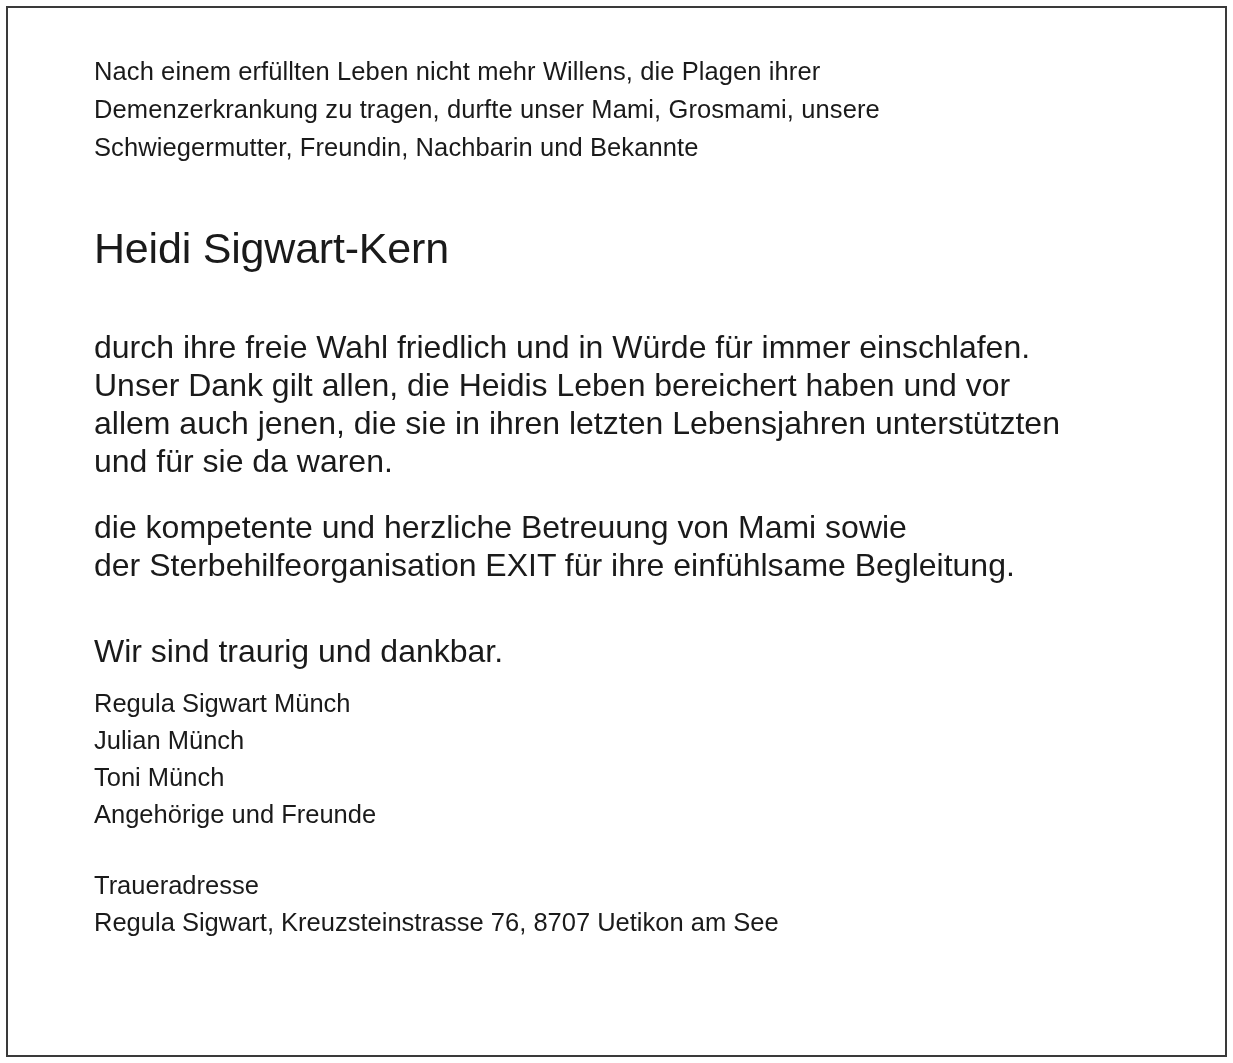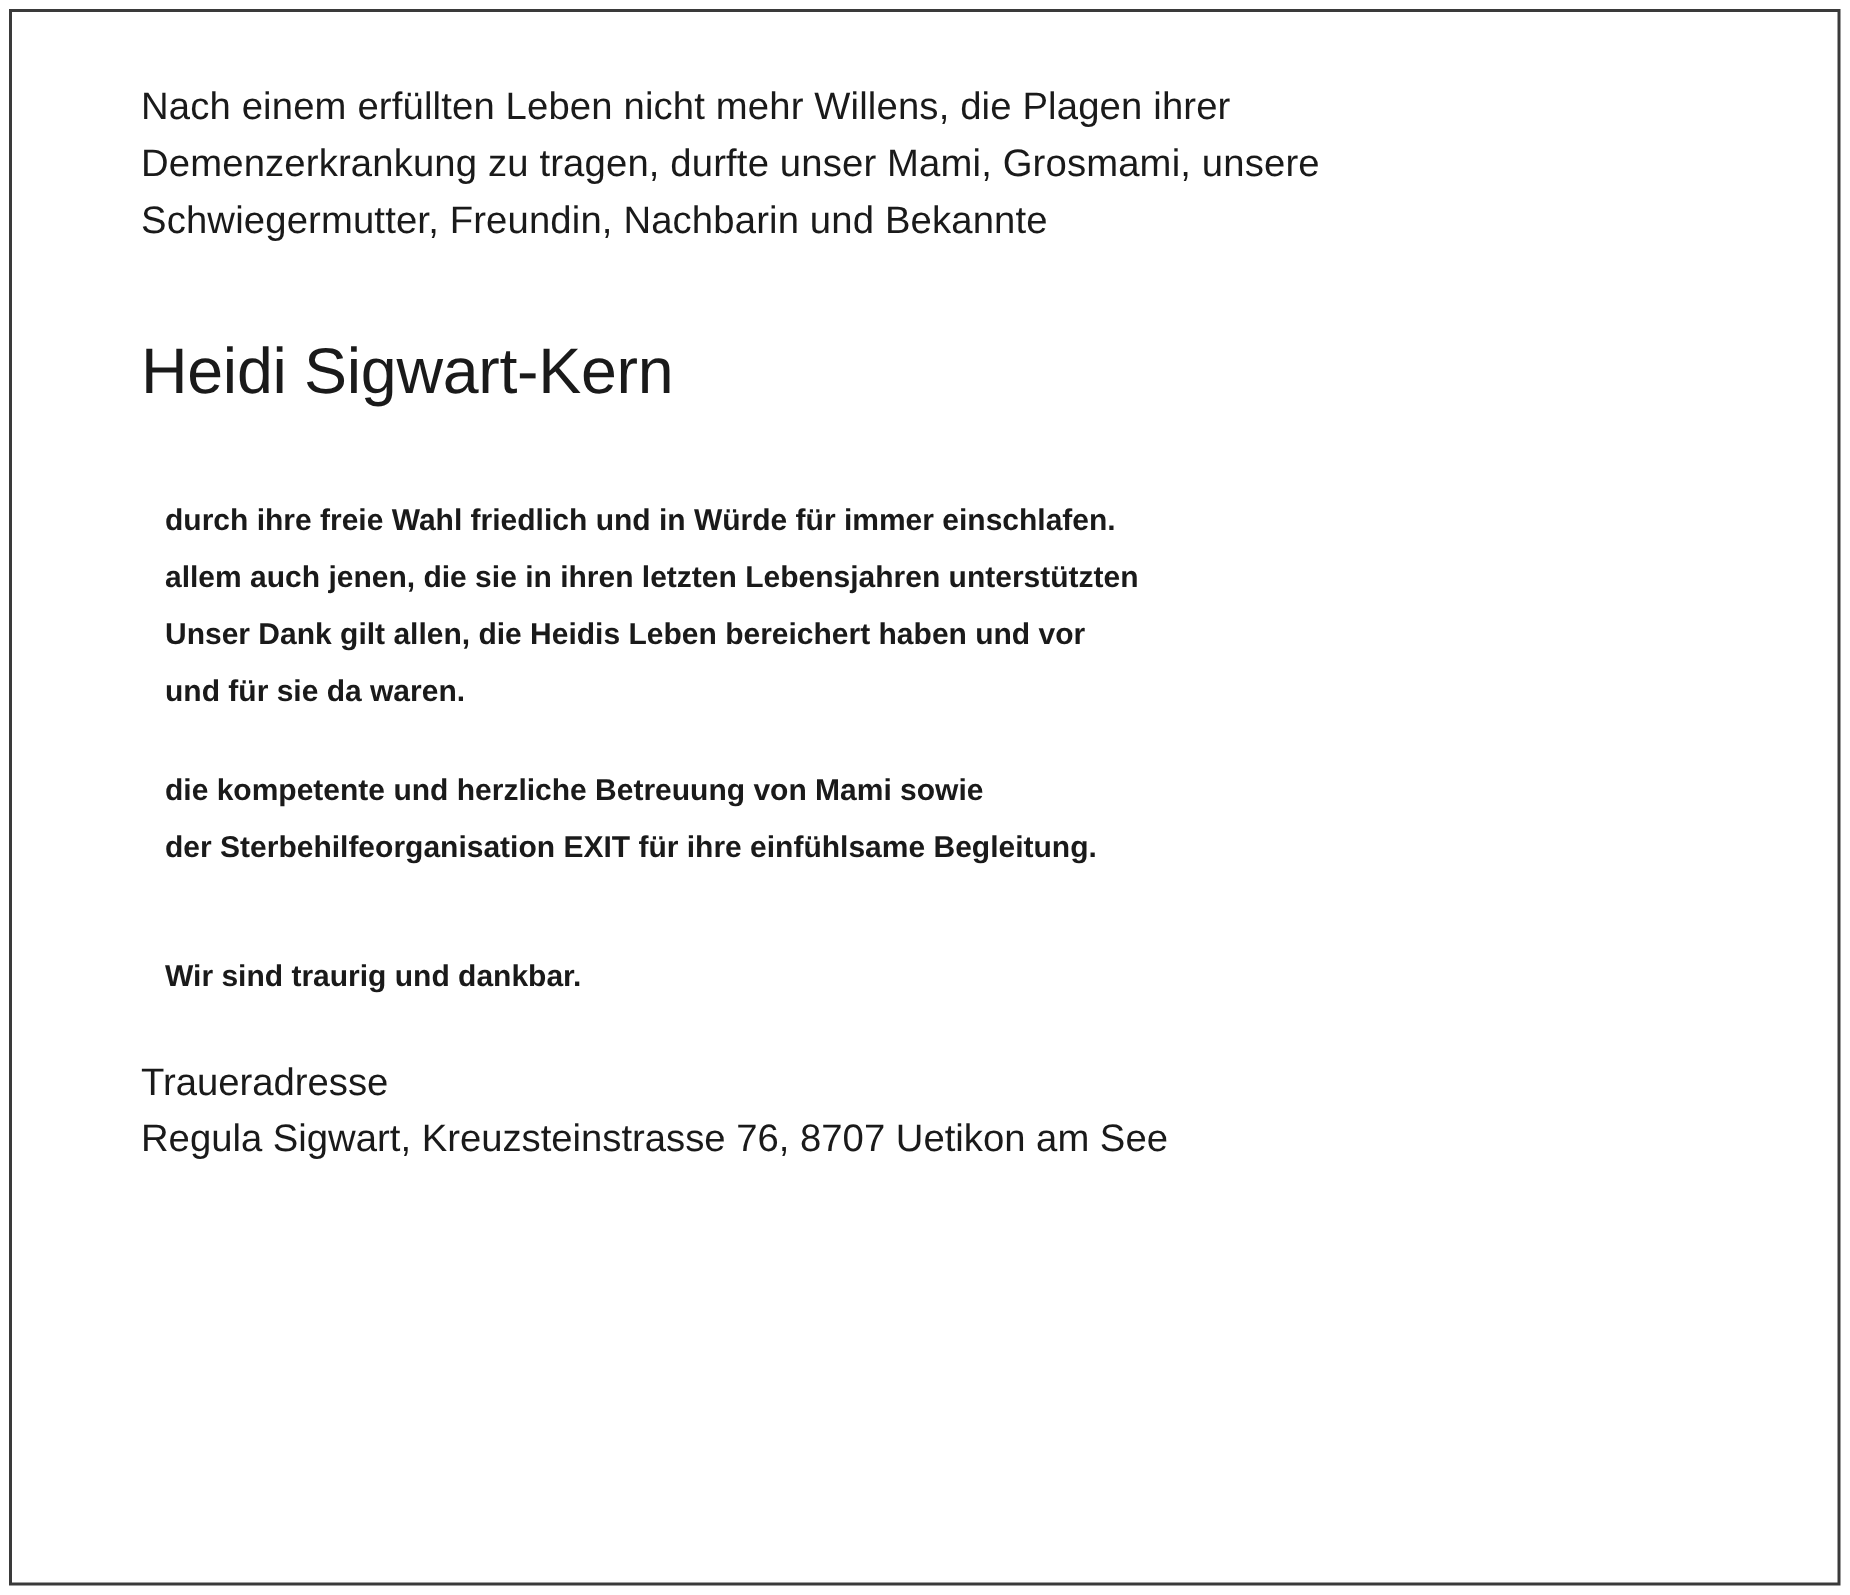--- a/index.html
+++ b/index.html
@@ -47,24 +47,23 @@
     font-weight: 400;
     letter-spacing: -0.2px;
     margin: 52px 0 0 0;
   }
   .dates {
     font-size: 25.5px;
     line-height: 36px;
     margin: 10px 0 0 0;
   }
   .para {
-    font-size: 20px;
+    font-size: 32px;
     line-height: 38px;
-    margin: 16px;
-    font-weight: bold;
+    margin: 0;
   }
   .block-1 { margin-top: 50px; }
   .block-2 { margin-top: 28px; }
   .block-3 { margin-top: 48px; }
   .names-list {
     font-size: 25.5px;
     line-height: 37px;
     margin: 15px 0 0 0;
   }
   .address-block {
@@ -86,32 +85,38 @@
       <span class="line">Nach einem erfüllten Leben nicht mehr Willens, die Plagen ihrer</span>
       <span class="line">Demenzerkrankung zu tragen, durfte unser Mami, Grosmami, unsere</span>
       <span class="line">Schwiegermutter, Freundin, Nachbarin und Bekannte</span>
     </p>
 
     <h1 class="name">Heidi Sigwart-Kern</h1>
 
 
     <p class="para block-1">
       <span class="line">durch ihre freie Wahl friedlich und in Würde für immer einschlafen.</span>
+      <span class="line">Unser Dank gilt allen, die Heidis Leben bereichert haben und vor</span>
       <span class="line">allem auch jenen, die sie in ihren letzten Lebensjahren unterstützten</span>
-      <span class="line">Unser Dank gilt allen, die Heidis Leben bereichert haben und vor</span>
       <span class="line">und für sie da waren.</span>
     </p>
 
     <p class="para block-2">
       <span class="line">die kompetente und herzliche Betreuung von Mami sowie</span>
       <span class="line">der Sterbehilfeorganisation EXIT für ihre einfühlsame Begleitung.</span>
     </p>
 
     <p class="para block-3">Wir sind traurig und dankbar.</p>
 
+    <p class="names-list">
+      <span class="line">Regula Sigwart Münch</span>
+      <span class="line">Julian Münch</span>
+      <span class="line">Toni Münch</span>
+      <span class="line">Angehörige und Freunde</span>
+    </p>
 
     <p class="address-block">
       <span class="line">Traueradresse</span>
       <span class="line">Regula Sigwart, Kreuzsteinstrasse 76, 8707 Uetikon am See</span>
     </p>
 
   </div>
 </div>
 
 </body></html>

